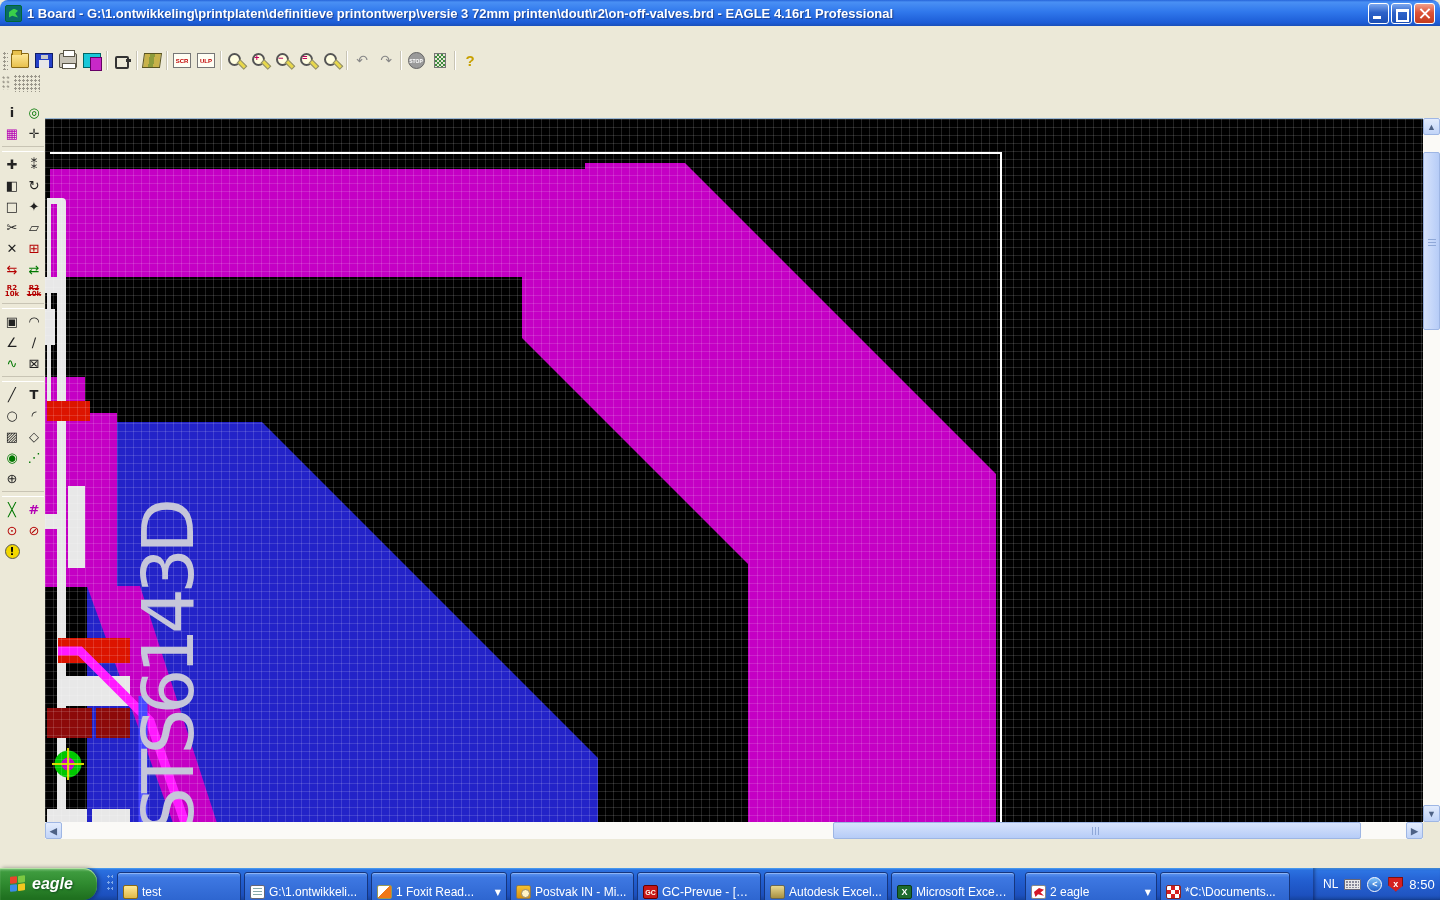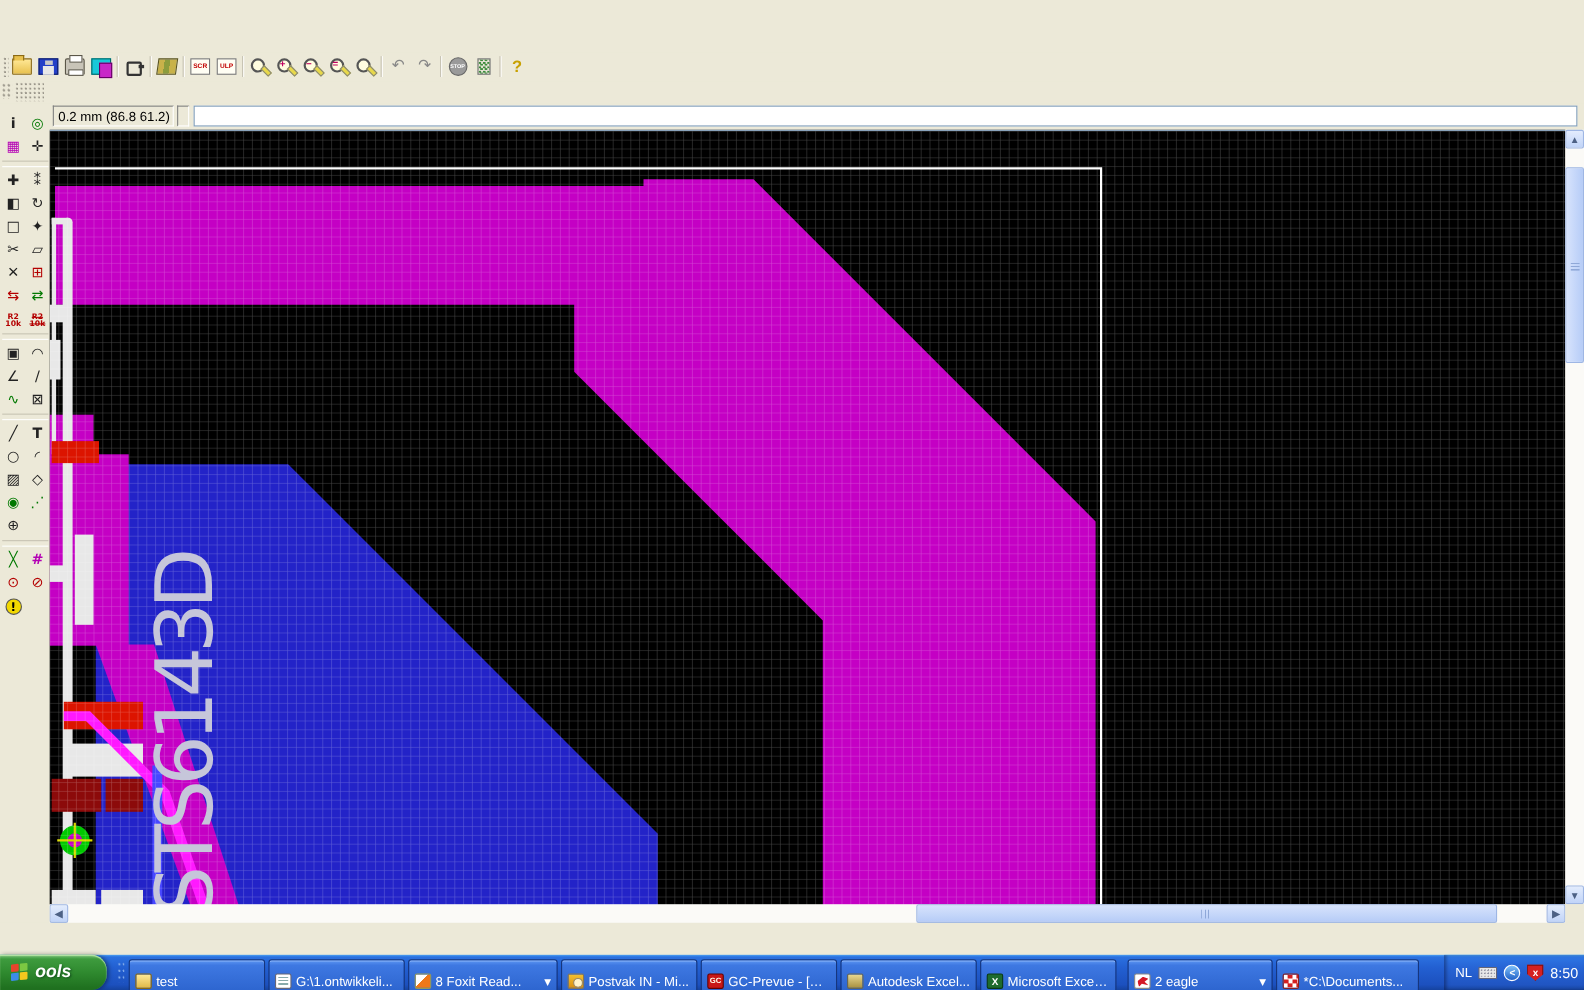--- a/index.html
+++ b/index.html
@@ -186,20 +186,29 @@
   .tray-shield { width:15px; height:15px; background:#D42020; border:1px solid #801010;
     clip-path:polygon(0 0,100% 0,100% 60%,50% 100%,0 60%); color:#fff; font-size:9px; font-weight:bold;
     display:flex; align-items:center; justify-content:center; }
   .tray .clock { color:#fff; font-size:13px; }
 </style>
 </head>
 <body>
 
 <div class="window">
 
+  <div class="titlebar">
+    <div class="app-icon"></div>
+    <div class="title-text">1 Board - G:\1.ontwikkeling\printplaten\definitieve printontwerp\versie 3 72mm printen\dout\r2\on-off-valves.brd - EAGLE 4.16r1 Professional</div>
+    <div class="winbtns">
+      <div class="winbtn minimize"></div>
+      <div class="winbtn restore"></div>
+      <div class="winbtn close"></div>
+    </div>
+  </div>
 
 
   <div class="toolbar">
     <div class="tgrip"></div>
     <div class="tbtn" style="left:8px">
         <span class="ico ico-folder"></span>
       </div>
     <div class="tbtn" style="left:32px">
         <span class="ico ico-floppy"></span>
       </div>
@@ -268,25 +277,20 @@
     <div class="tbtn" style="left:458px">
         <span class="ico ico-help">?</span>
       </div>
   </div>
 
   <div class="griprow">
     <div class="gdots1"></div>
     <div class="gdots2"></div>
   </div>
 
-  <div class="cmdrow">
-    <div class="coordbox">0.2 mm (86.8 61.2)</div>
-    <div class="minibox"></div>
-    <input class="cmdinput" type="text" value="" style="">
-  </div>
 
   <div class="sidebar">
     <div class="toolgrid">
       <div class="tool bold">
           <span>i</span>
         </div>
       <div class="tool green">
           <span>◎</span>
         </div>
       <div class="tool magenta">
@@ -478,34 +482,34 @@
   <div class="statusbar"></div>
 
   <div class="taskbar">
     <div class="startbtn">
       <span class="startflag">
           <i></i>
           <i></i>
           <i></i>
           <i></i>
         </span>
-      <span class="startlabel">ools</span>
+      <span class="startlabel">eagle</span>
     </div>
     <div class="tb-sep"></div>
     <div class="taskbtn" style="left:117px;width:124px">
       <span class="tico tico-folder"></span>
       <span class="lbl">test</span>
     </div>
     <div class="taskbtn" style="left:244px;width:124px">
       <span class="tico tico-note"></span>
       <span class="lbl">G:\1.ontwikkeli...</span>
     </div>
     <div class="taskbtn" style="left:371px;width:136px">
       <span class="tico tico-foxit"></span>
-      <span class="lbl">8 Foxit Read...</span>
+      <span class="lbl">1 Foxit Read...</span>
       <span class="arrow">▼</span>
     </div>
     <div class="taskbtn" style="left:510px;width:124px">
       <span class="tico tico-outlook"></span>
       <span class="lbl">Postvak IN - Mi...</span>
     </div>
     <div class="taskbtn" style="left:637px;width:124px">
       <span class="tico tico-gc">GC</span>
       <span class="lbl">GC-Prevue - [G...</span>
     </div>

